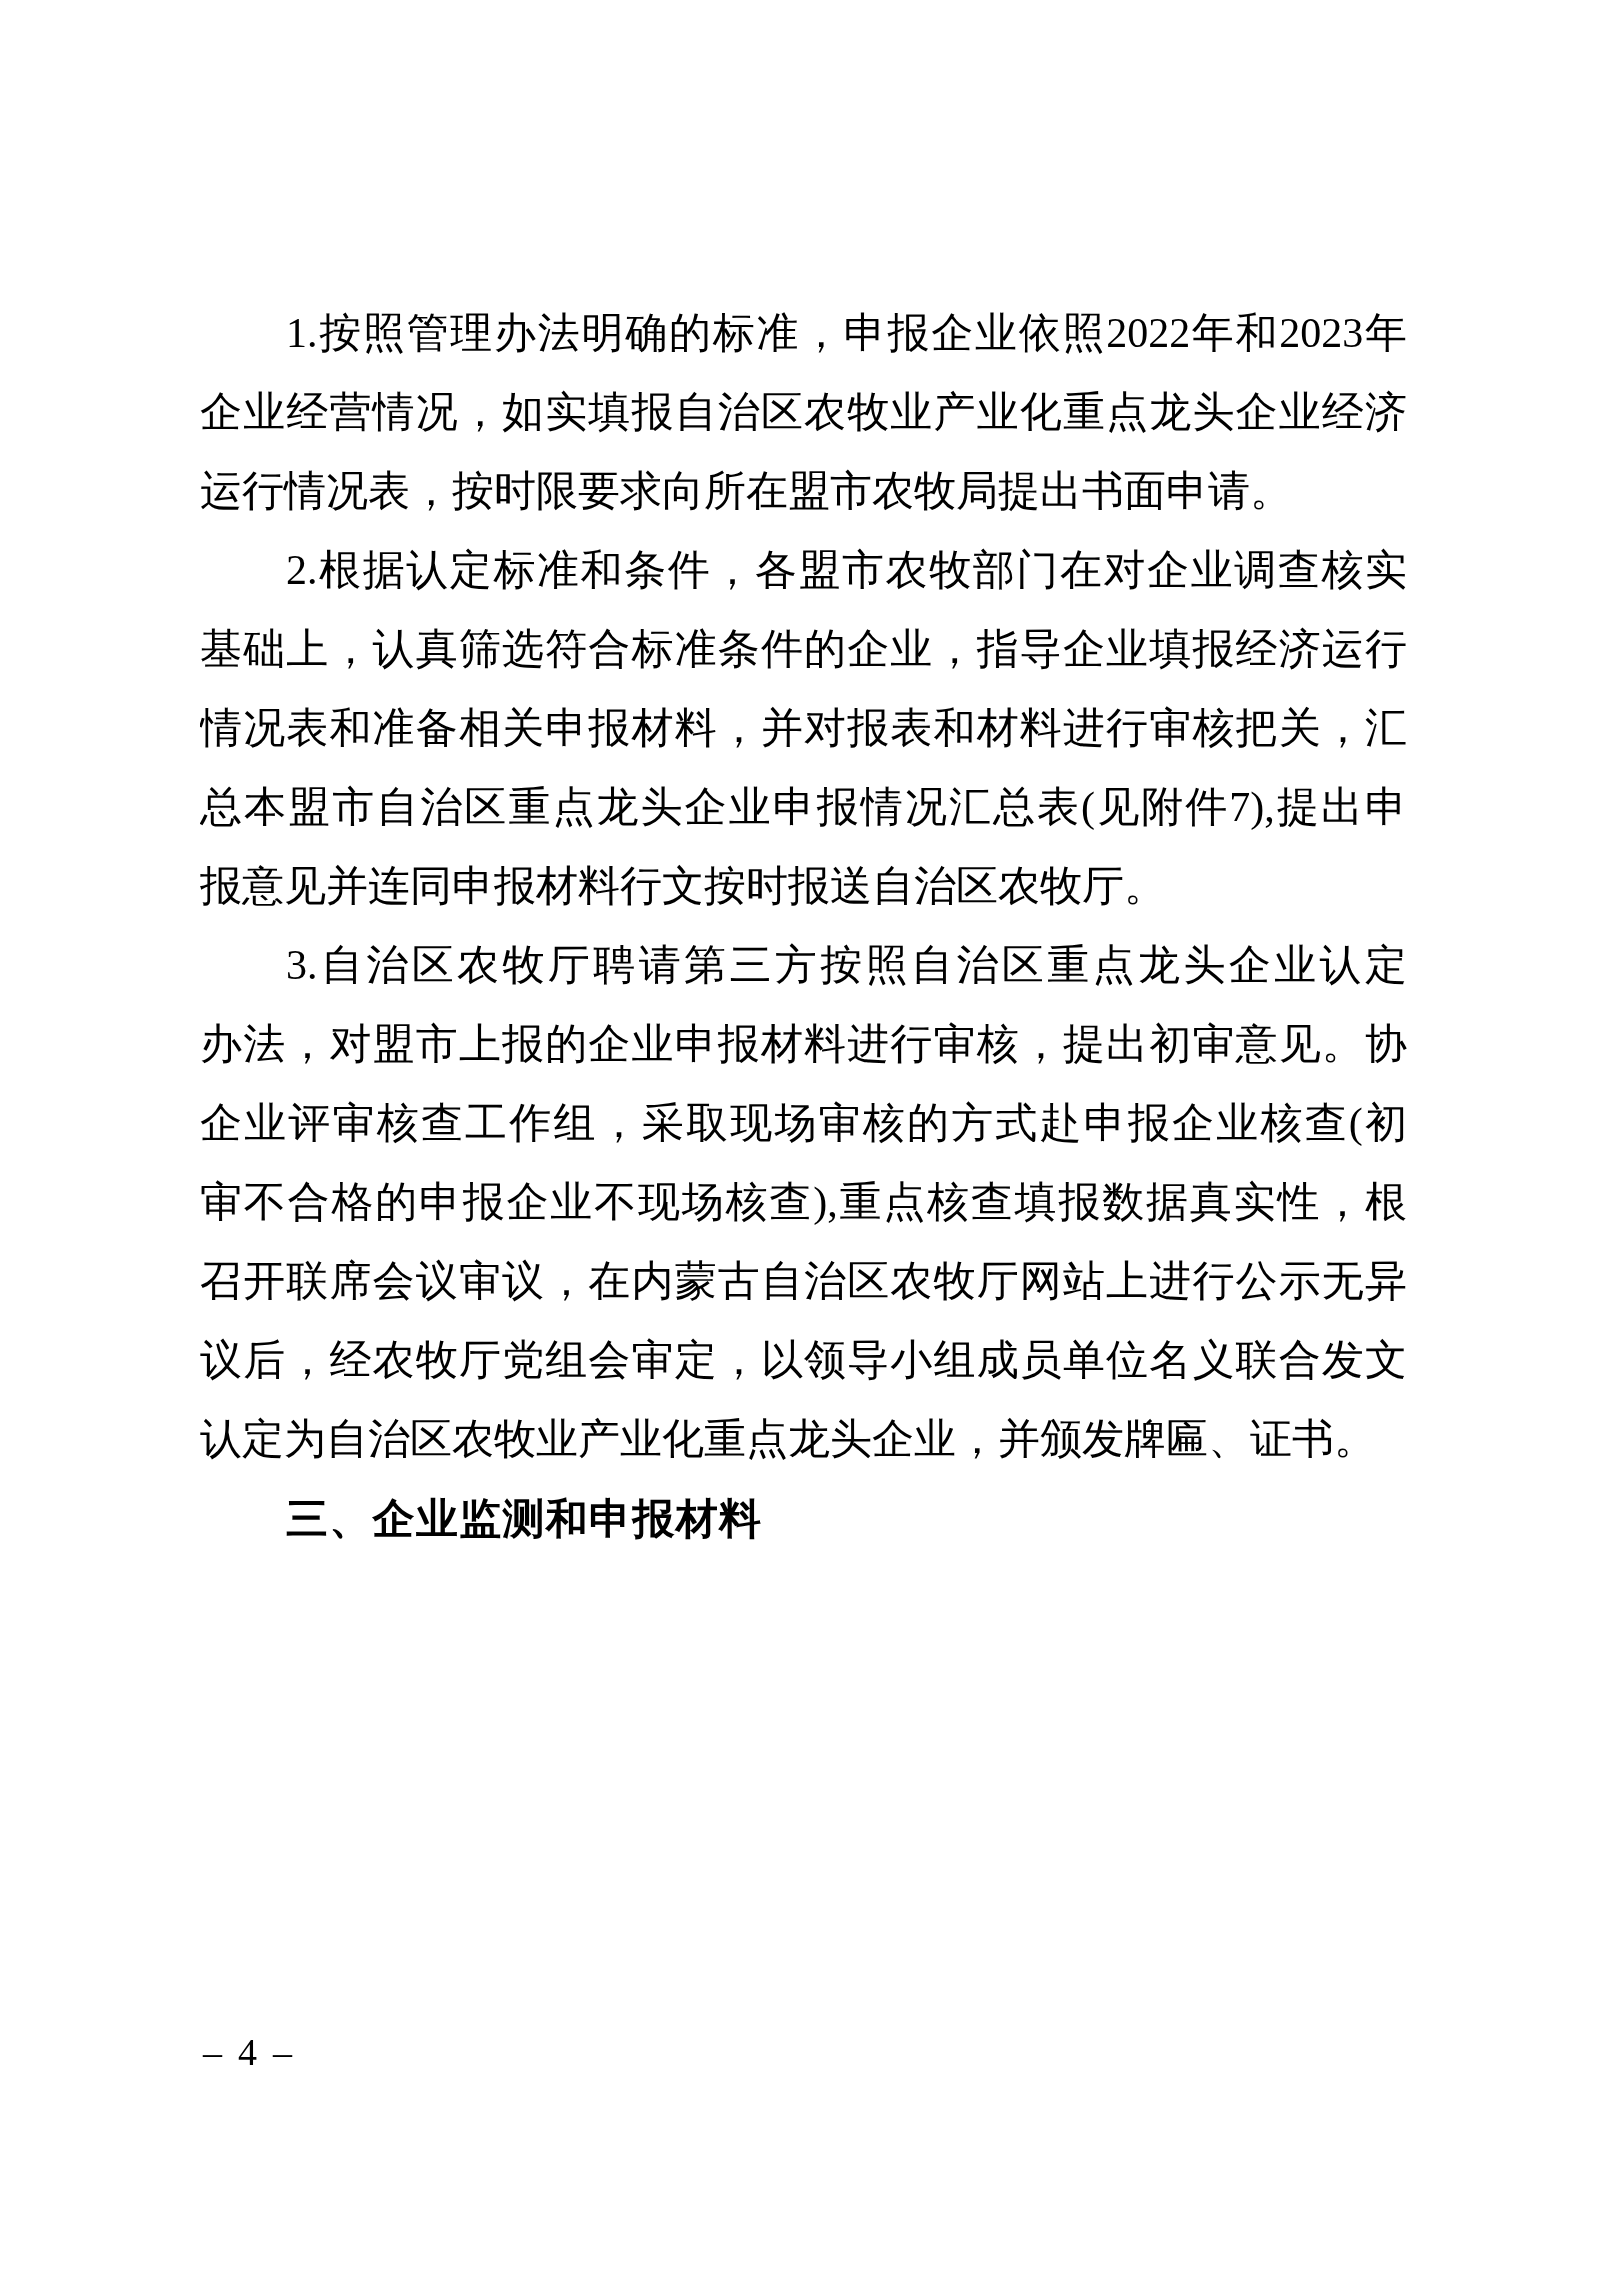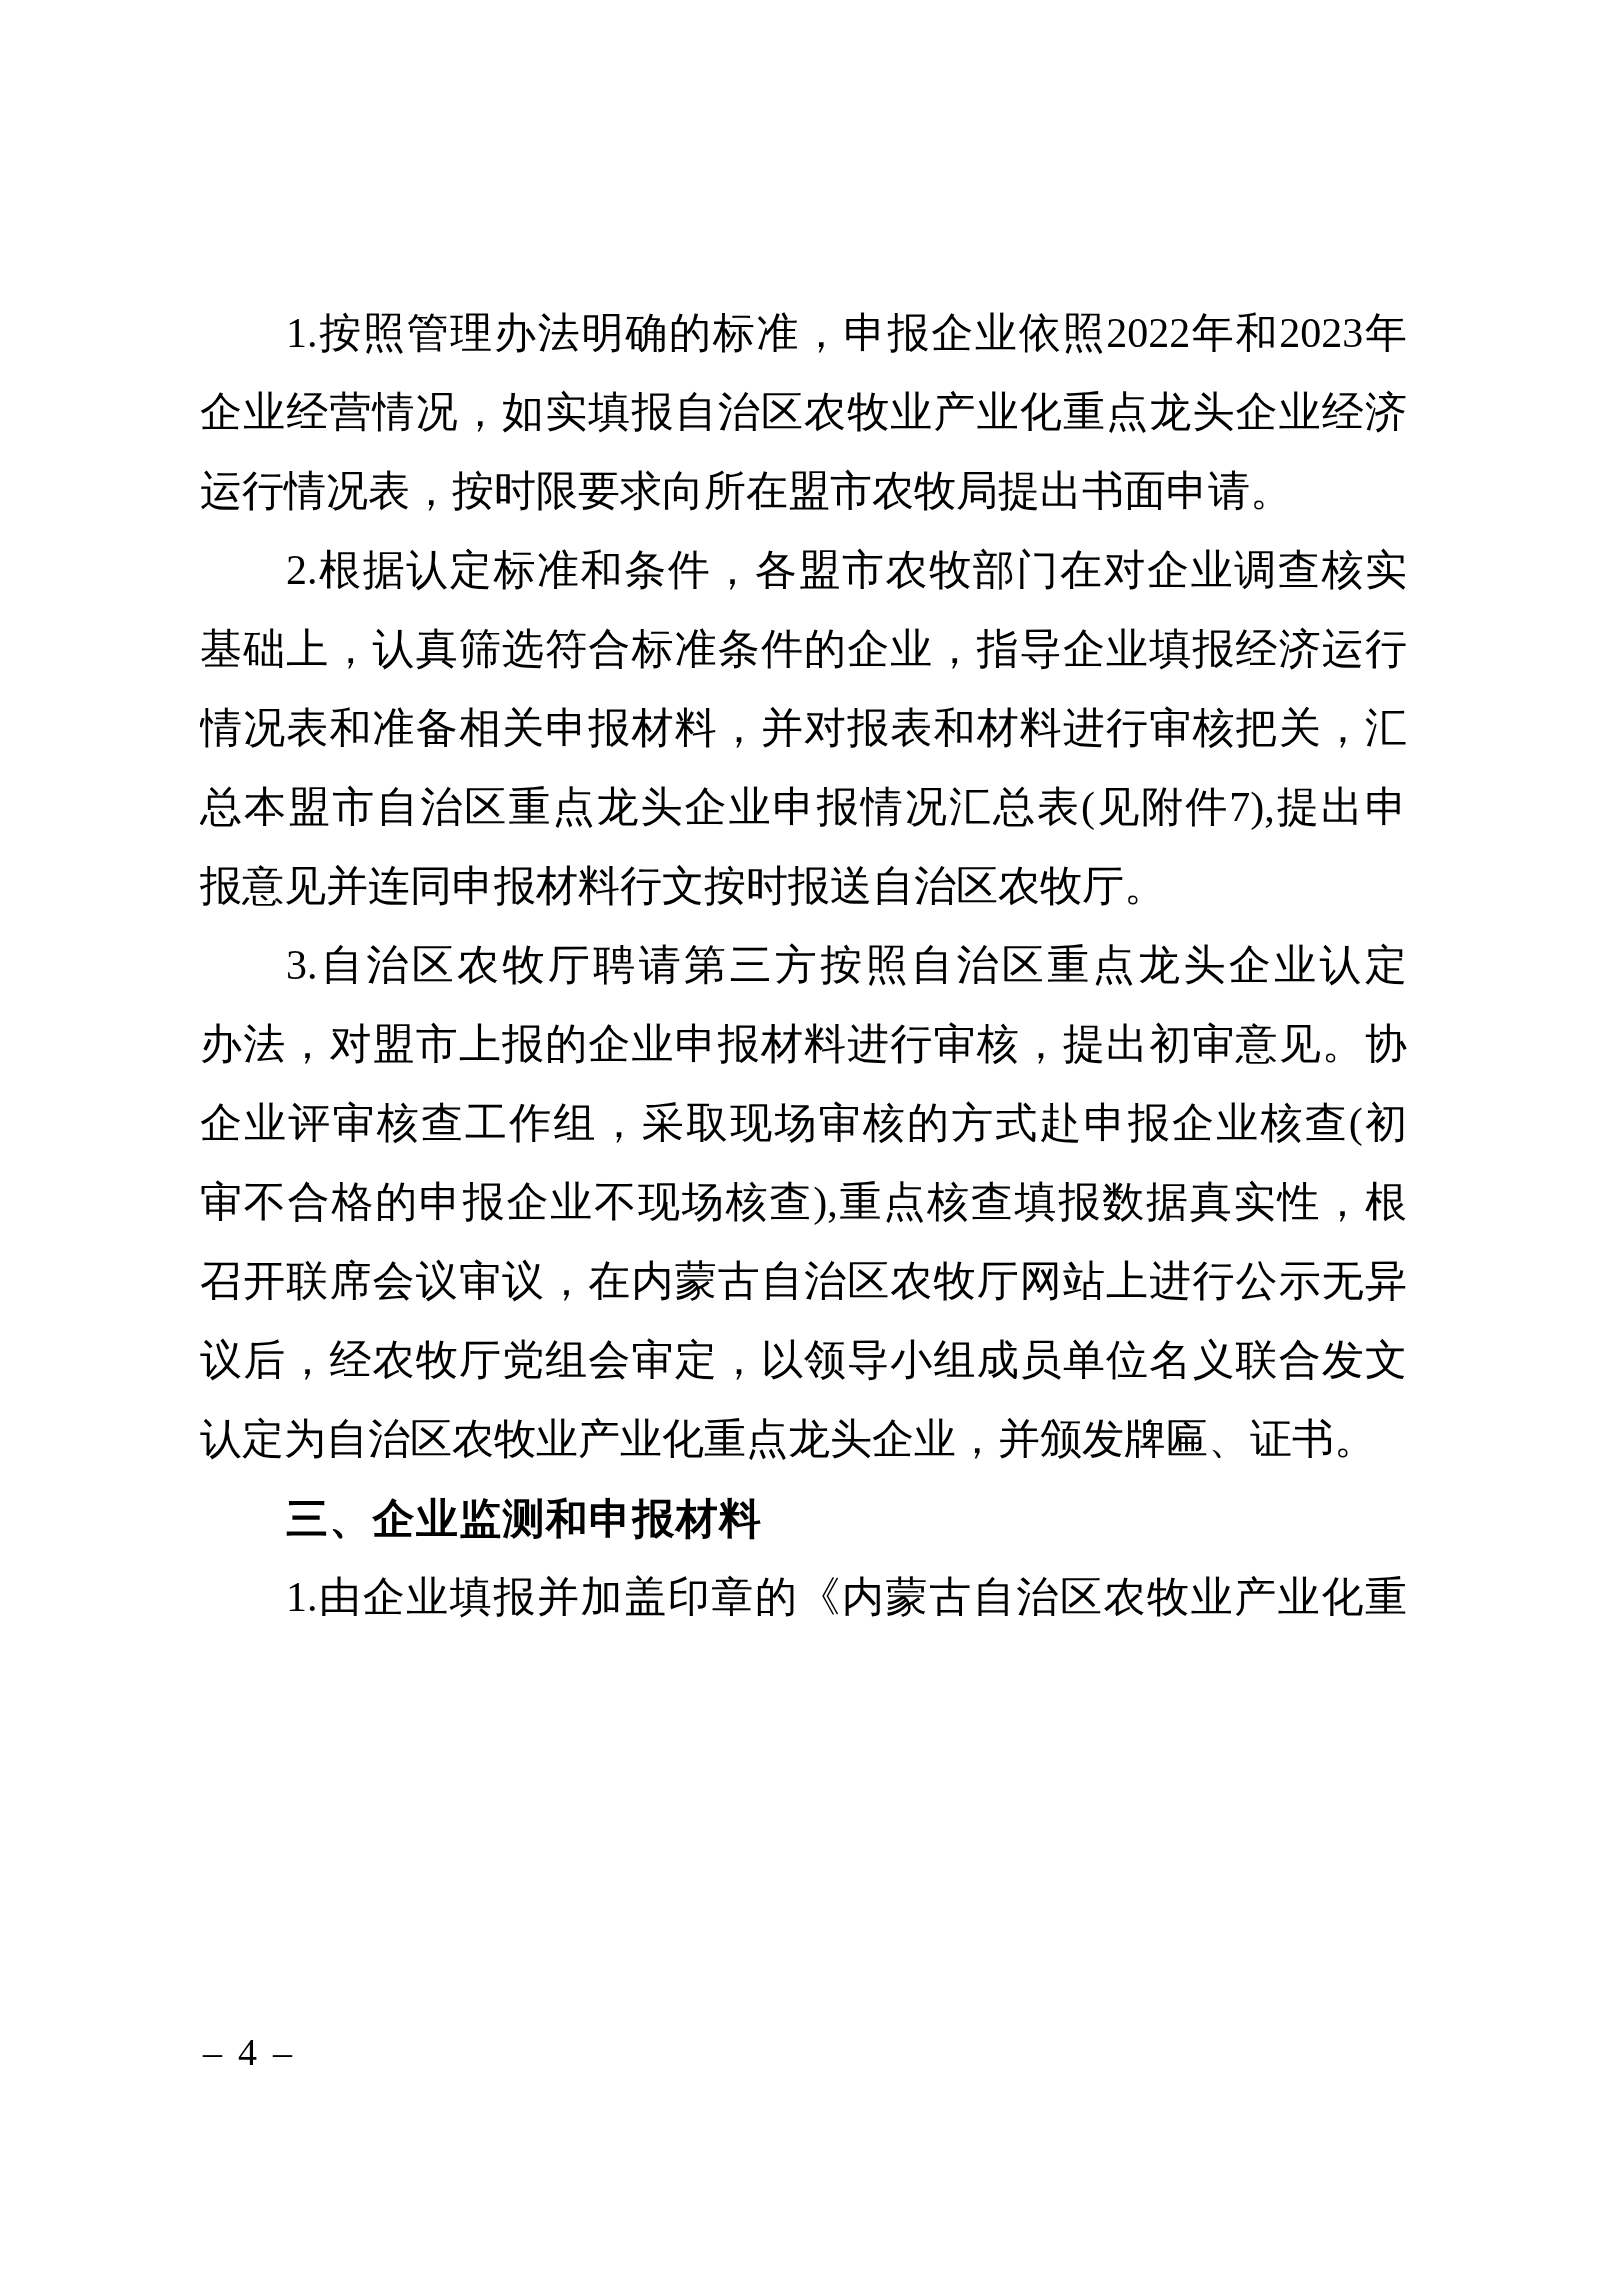--- a/index.html
+++ b/index.html
@@ -78,19 +78,18 @@
     <div class="line">办法，对盟市上报的企业申报材料进行审核，提出初审意见。协</div>
     <div class="line">企业评审核查工作组，采取现场审核的方式赴申报企业核查(初</div>
     <div class="line">审不合格的申报企业不现场核查),重点核查填报数据真实性，根</div>
 
     <div class="line">召开联席会议审议，在内蒙古自治区农牧厅网站上进行公示无异</div>
     <div class="line">议后，经农牧厅党组会审定，以领导小组成员单位名义联合发文</div>
     <div class="line last">认定为自治区农牧业产业化重点龙头企业，并颁发牌匾、证书。</div>
 
     <div class="line heading indent">三、企业监测和申报材料</div>
 
-    <div class="line indent">1.由企业填报并加盖印章的《内蒙古自治区农牧业产业化重</div>
 
   </div>
 
   <div class="page-number">– 4 –</div>
 </div>
 
 
 </body></html>

